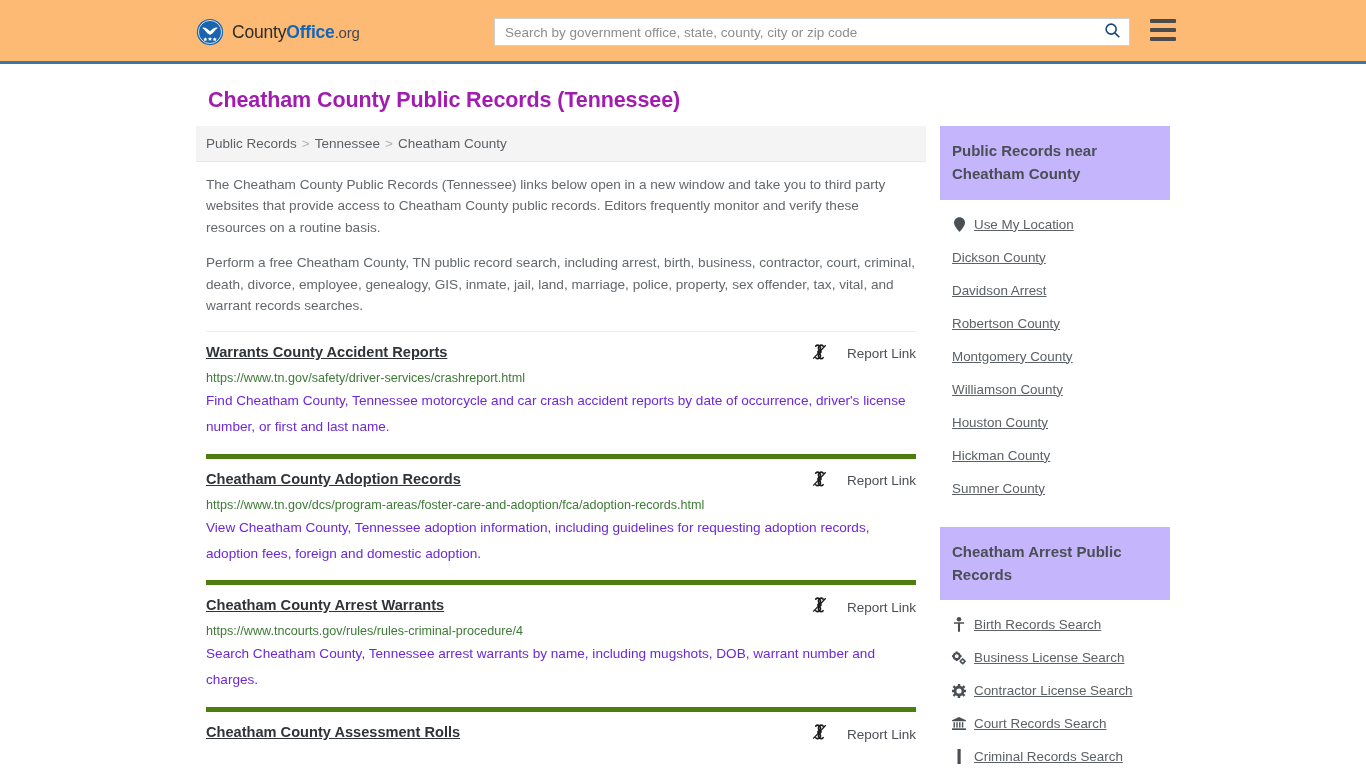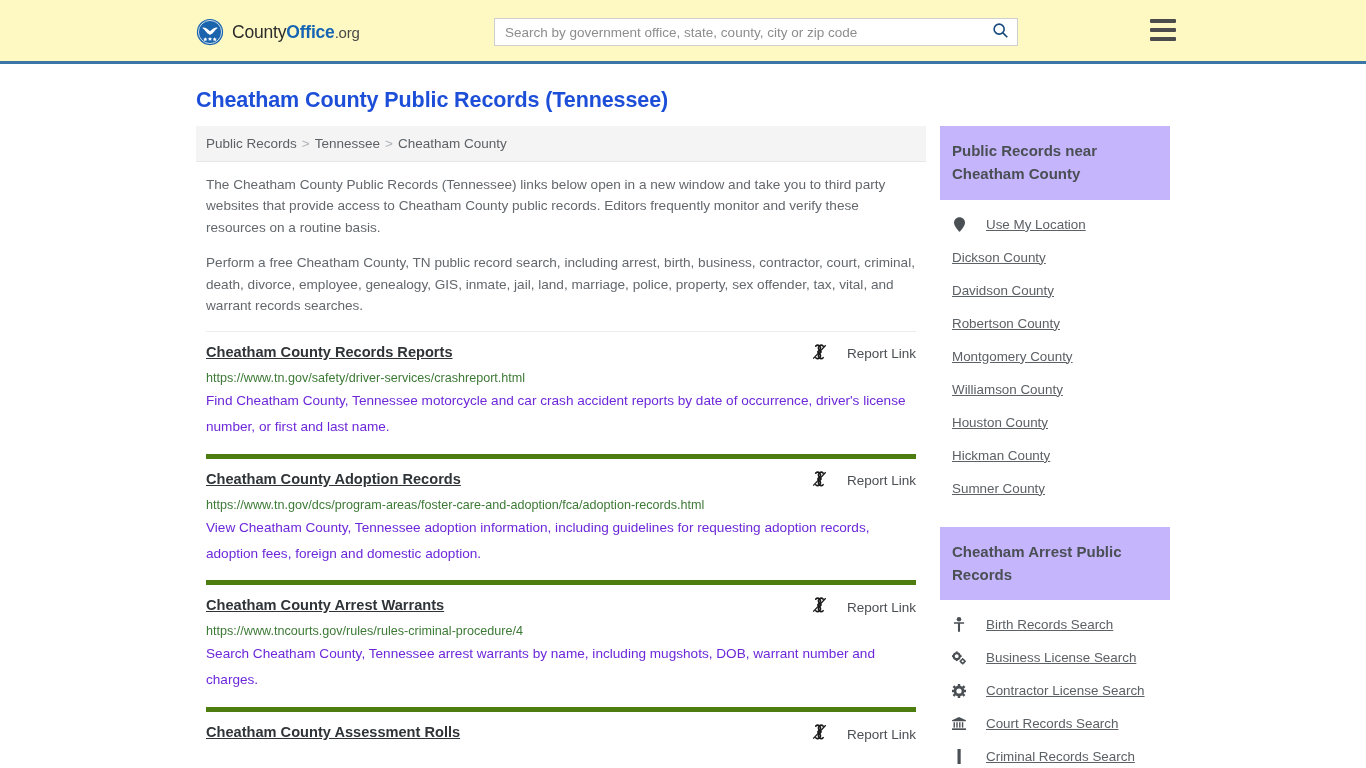--- a/index.html
+++ b/index.html
@@ -10,21 +10,21 @@
     overflow: hidden;
     background: #ffffff;
     font-family: "Liberation Sans", sans-serif;
     color: #555b60;
     -webkit-font-smoothing: antialiased;
   }
 
   
   .site-header {
     height: 64px;
-    background: #fef9c3;
+    background: #fdba74;
     border-bottom: 3px solid #3a76a6;
     display: flex;
     align-items: center;
     position: relative;
   }
   .brand {
     position: absolute;
     left: 196px;
     top: 18px;
     display: flex;
@@ -42,21 +42,21 @@
     white-space: nowrap;
   }
   .brand-text .c1 { color: #2c2c2c; font-weight: 400; }
   .brand-text .c2 { color: #1665b5; font-weight: 700; }
   .brand-text .c3 { color: #4a4a4a; font-weight: 400; font-size: 15px; }
 
   .search-wrap {
     position: absolute;
     left: 494px;
     top: 18px;
-    width: 524px;
+    width: 636px;
     height: 28px;
     background: #ffffff;
     border: 1px solid #cfcfcf;
     display: flex;
     align-items: center;
   }
   .search-input {
     flex: 1 1 auto;
     height: 100%;
     border: 0;
@@ -90,22 +90,22 @@
 
   
   .page {
     width: 1366px;
     padding: 0 196px;
     position: relative;
   }
   .page-title {
     font-size: 21.5px;
     font-weight: 700;
-    color: #1d4ed8;
-    margin: 24px 0 13px 0;
+    color: #a21caf;
+    margin: 24px 0 13px 12px;
     letter-spacing: -0.1px;
   }
   .layout {
     display: flex;
     align-items: flex-start;
     gap: 14px;
   }
   .col-main { width: 730px; flex: 0 0 730px; }
   .col-side { width: 230px; flex: 0 0 230px; }
 
@@ -193,21 +193,21 @@
     padding: 13px 12px 14px 12px;
     font-size: 15px;
     font-weight: 700;
     color: #4a4f54;
     line-height: 1.55;
   }
   .card-body { padding: 8px 0 0 0; }
   .side-item {
     display: flex;
     align-items: center;
-    gap: 20px;
+    gap: 8px;
     padding: 9px 12px 9px 12px;
     font-size: 13.4px;
   }
   .side-item a {
     color: #5c6166;
     text-decoration: underline;
   }
   .side-icon {
     flex: 0 0 14px;
     width: 14px;
@@ -269,21 +269,21 @@
       <div class="breadcrumb" id="breadcrumb"><a href="#" class="">Public Records</a><span class="sep">&gt;</span><a href="#" class="">Tennessee</a><span class="sep">&gt;</span><span class="current">Cheatham County</span></div>
 
       <div class="intro">
         <p class="tight">The Cheatham County Public Records (Tennessee) links below open in a new window and take you to third party websites that provide access to Cheatham County public records. Editors frequently monitor and verify these resources on a routine basis.</p>
         <p class="tight">Perform a free Cheatham County, TN public record search, including arrest, birth, business, contractor, court, criminal, death, divorce, employee, genealogy, GIS, inmate, jail, land, marriage, police, property, sex offender, tax, vital, and warrant records searches.</p>
       </div>
 
       <div class="results" id="result-list">
           <div class="result">
             <div class="result-head">
-              <a class="result-title" href="#">Cheatham County Records Reports</a>
+              <a class="result-title" href="#">Warrants County Accident Reports</a>
               <div class="report-link">
                 <span><svg width="15" height="16" viewBox="0 0 16 17">
                     <path d="M4.0 2.2 A2.9 2.9 0 0 1 8.1 6.3 L6.4 8.0" fill="none" stroke="#1a1a1a" stroke-width="1.7" stroke-linecap="round"></path>
                     <path d="M11.9 2.2 A2.9 2.9 0 0 0 7.8 6.3 L9.5 8.0" fill="none" stroke="#1a1a1a" stroke-width="1.7" stroke-linecap="round"></path>
                     <path d="M4.0 14.6 A2.9 2.9 0 0 0 8.1 10.5 L6.4 8.8" fill="none" stroke="#1a1a1a" stroke-width="1.7" stroke-linecap="round"></path>
                     <path d="M11.9 14.6 A2.9 2.9 0 0 1 7.8 10.5 L9.5 8.8" fill="none" stroke="#1a1a1a" stroke-width="1.7" stroke-linecap="round"></path>
                     <line x1="1.3" y1="15.6" x2="14.6" y2="1.3" stroke="#1a1a1a" stroke-width="1.4"></line>
                   </svg></span>
                 <span class="label">Report Link</span>
               </div>
@@ -353,21 +353,21 @@
                 <svg width="11" height="15" viewBox="0 0 12 16">
                   <path d="M6 0C2.7 0 0 2.7 0 6c0 4.2 6 10 6 10s6-5.8 6-10c0-3.3-2.7-6-6-6z" fill="#4a4f54"></path>
                 </svg>
               </span>
               <a href="#">Use My Location</a>
             </div>
             <div class="side-item no-icon">
               <a href="#">Dickson County</a>
             </div>
             <div class="side-item no-icon">
-              <a href="#">Davidson County</a>
+              <a href="#">Davidson Arrest</a>
             </div>
             <div class="side-item no-icon">
               <a href="#">Robertson County</a>
             </div>
             <div class="side-item no-icon">
               <a href="#">Montgomery County</a>
             </div>
             <div class="side-item no-icon">
               <a href="#">Williamson County</a>
             </div>

